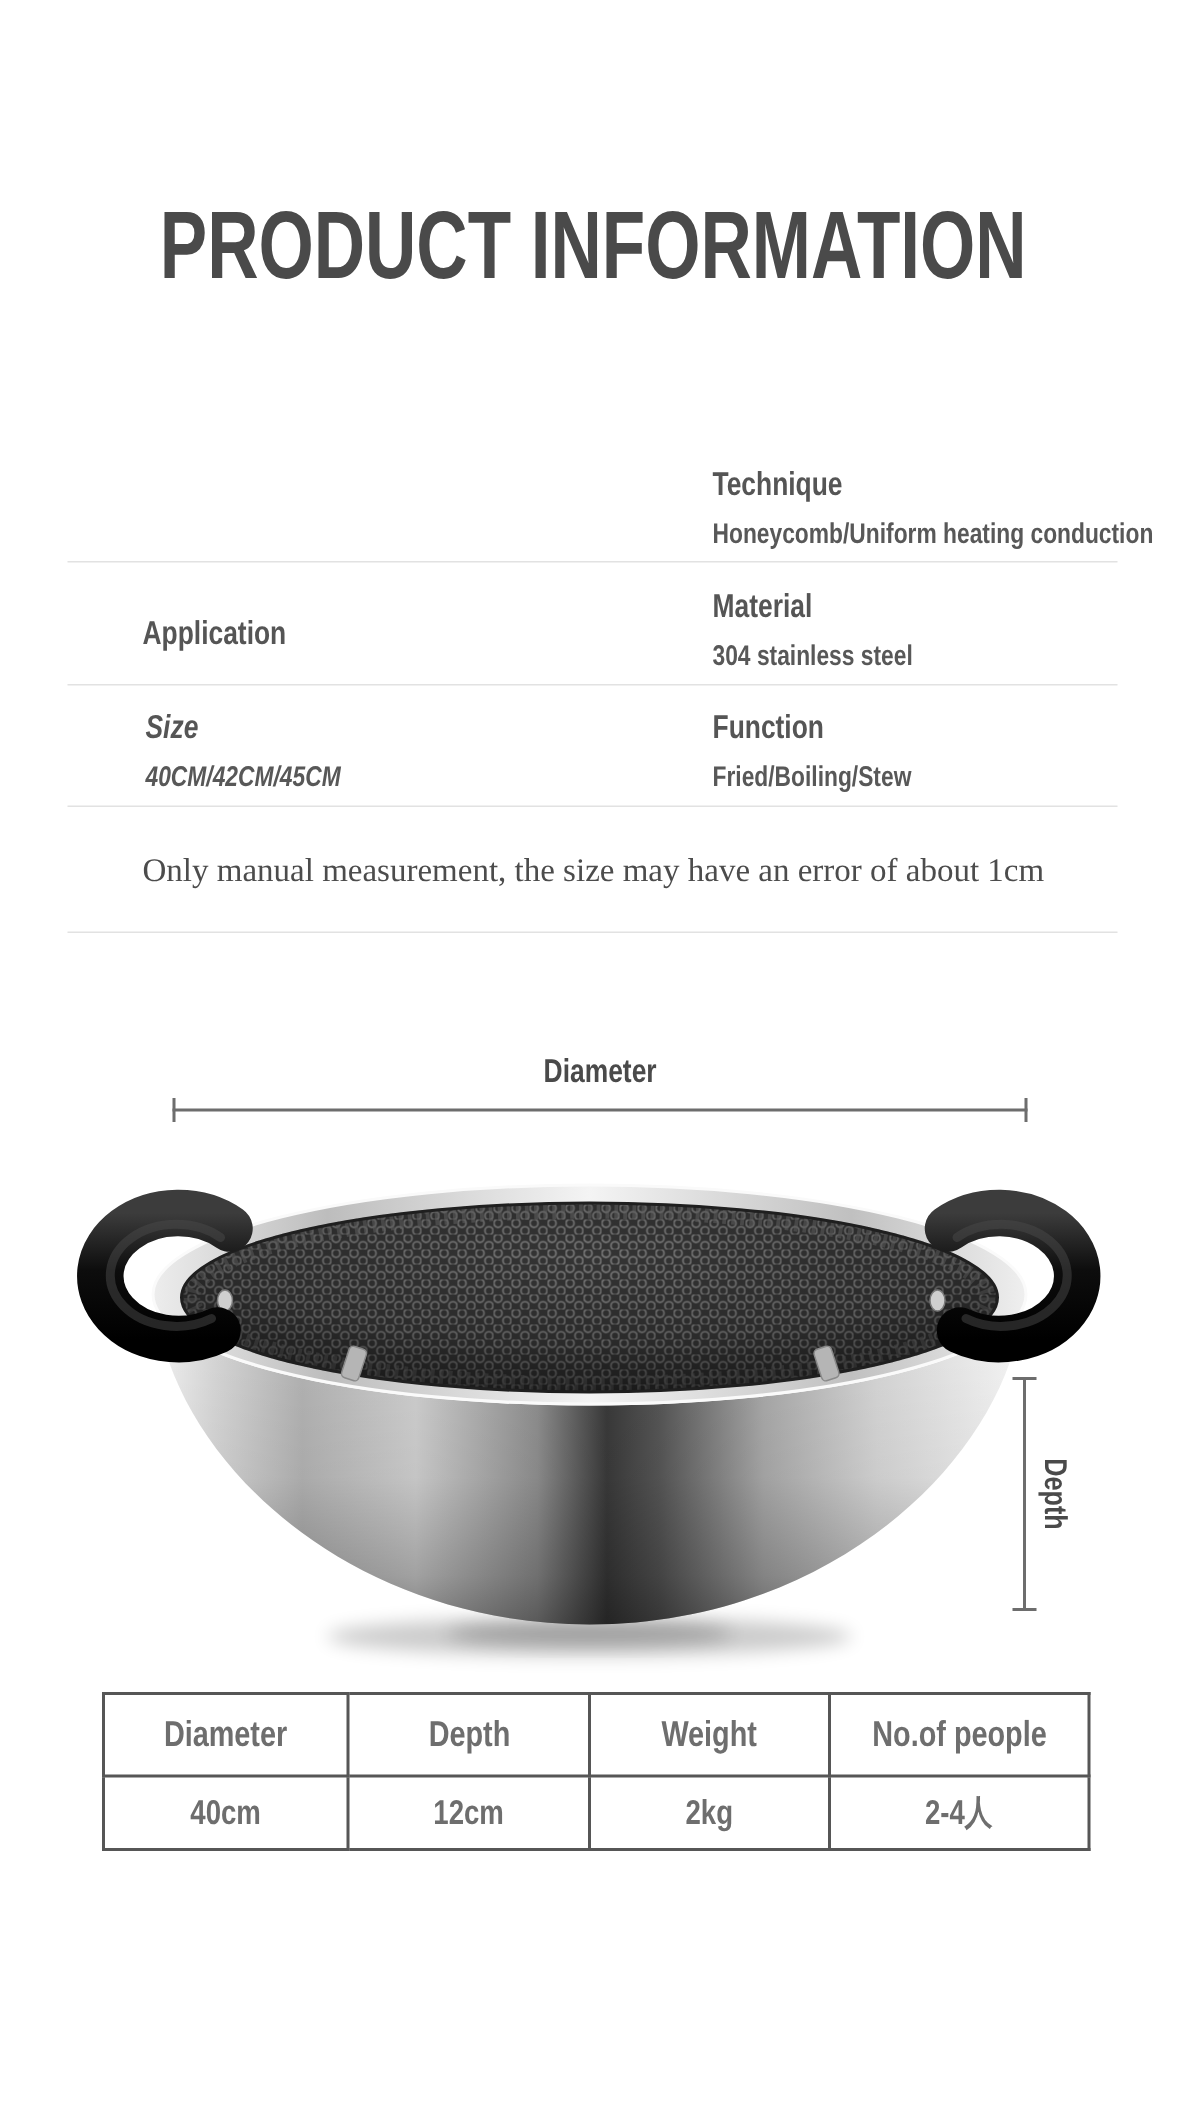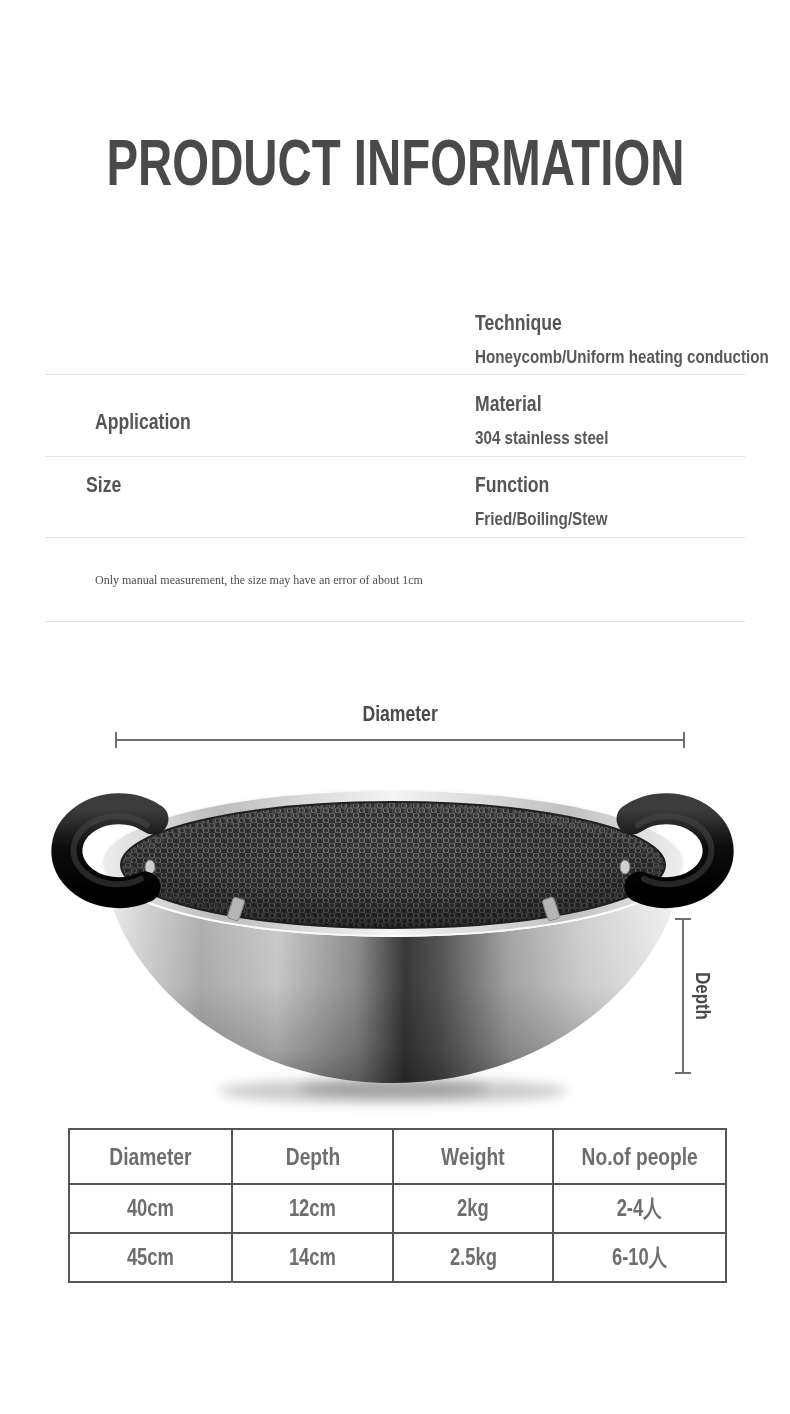--- a/index.html
+++ b/index.html
@@ -13,21 +13,21 @@
 
   
   .title { position:absolute; top:126px; left:0; width:790px; text-align:center;
            font-size:64px; font-weight:bold; color:#4a4a4a; letter-spacing:0px; }
   .title .cond-c { transform:scaleX(0.74); }
 
   
   .spec { position:absolute; width:330px; }
   .spec-label { font-size:22px; font-weight:bold; color:#555; line-height:24px; }
   .spec-value { margin-top:11px; font-size:19px; font-weight:bold; color:#585858; line-height:22px; }
-  .spec-value.serif { font-family:"Liberation Serif", serif; font-weight:normal; font-size:12px; color:#4c4c4c; }
+  .spec-value.serif { font-family:"Liberation Serif", serif; font-weight:normal; font-size:22px; color:#4c4c4c; }
   .spec-value.serif .cond { transform:none; }
   .divider { position:absolute; left:45px; width:700px; height:1px; background:#e2e2e2; }
 
   
   .diam-label { position:absolute; top:701px; left:115px; width:570px; text-align:center;
                 font-size:22px; font-weight:bold; color:#4a4a4a; }
   .diam-line { position:absolute; top:739px; left:115px; width:570px; height:2px; background:#6d6d6d; }
   .diam-line::before, .diam-line::after { content:""; position:absolute; top:-7px; width:2px; height:16px; background:#6d6d6d; }
   .diam-line::before { left:0; }
   .diam-line::after { right:0; }
@@ -65,22 +65,23 @@
 
   <div class="spec" style="left:95px;top:392px;margin-top:18px;">
     <div class="spec-label"><span class="cond">Application</span></div>
   </div>
   <div class="spec" style="left:475px;top:392px;">
     <div class="spec-label"><span class="cond">Material</span></div>
     <div class="spec-value"><span class="cond">304 stainless steel</span></div>
   </div>
   <div class="divider" style="top:456px;"></div>
 
-  <div class="spec" style="left:86px;top:473px;">
+  <div class="spec" style="left:97px;top:473px;font-style:italic;">
     <div class="spec-label"><span class="cond">Size</span></div>
+    <div class="spec-value"><span class="cond">40CM/42CM/45CM</span></div>
   </div>
   <div class="spec" style="left:475px;top:473px;">
     <div class="spec-label"><span class="cond">Function</span></div>
     <div class="spec-value"><span class="cond">Fried/Boiling/Stew</span></div>
   </div>
   <div class="divider" style="top:537px;"></div>
 
   <div class="spec" style="left:95px;top:558px;width:650px;">
     <div class="spec-value serif"><span class="cond">Only manual measurement, the size may have an error of about 1cm</span></div>
   </div>
@@ -193,22 +194,16 @@
         <th><span class="cond-c">No.of people</span></th>
       </tr>
     </thead>
     <tbody>
       <tr>
         <td><span class="cond-c">40cm</span></td>
         <td><span class="cond-c">12cm</span></td>
         <td><span class="cond-c">2kg</span></td>
         <td><span class="cond-c">2-4人</span></td>
       </tr>
-      <tr>
-        <td><span class="cond-c">45cm</span></td>
-        <td><span class="cond-c">14cm</span></td>
-        <td><span class="cond-c">2.5kg</span></td>
-        <td><span class="cond-c">6-10人</span></td>
-      </tr>
     </tbody>
   </table>
 
 </div>
 
 </body></html>

